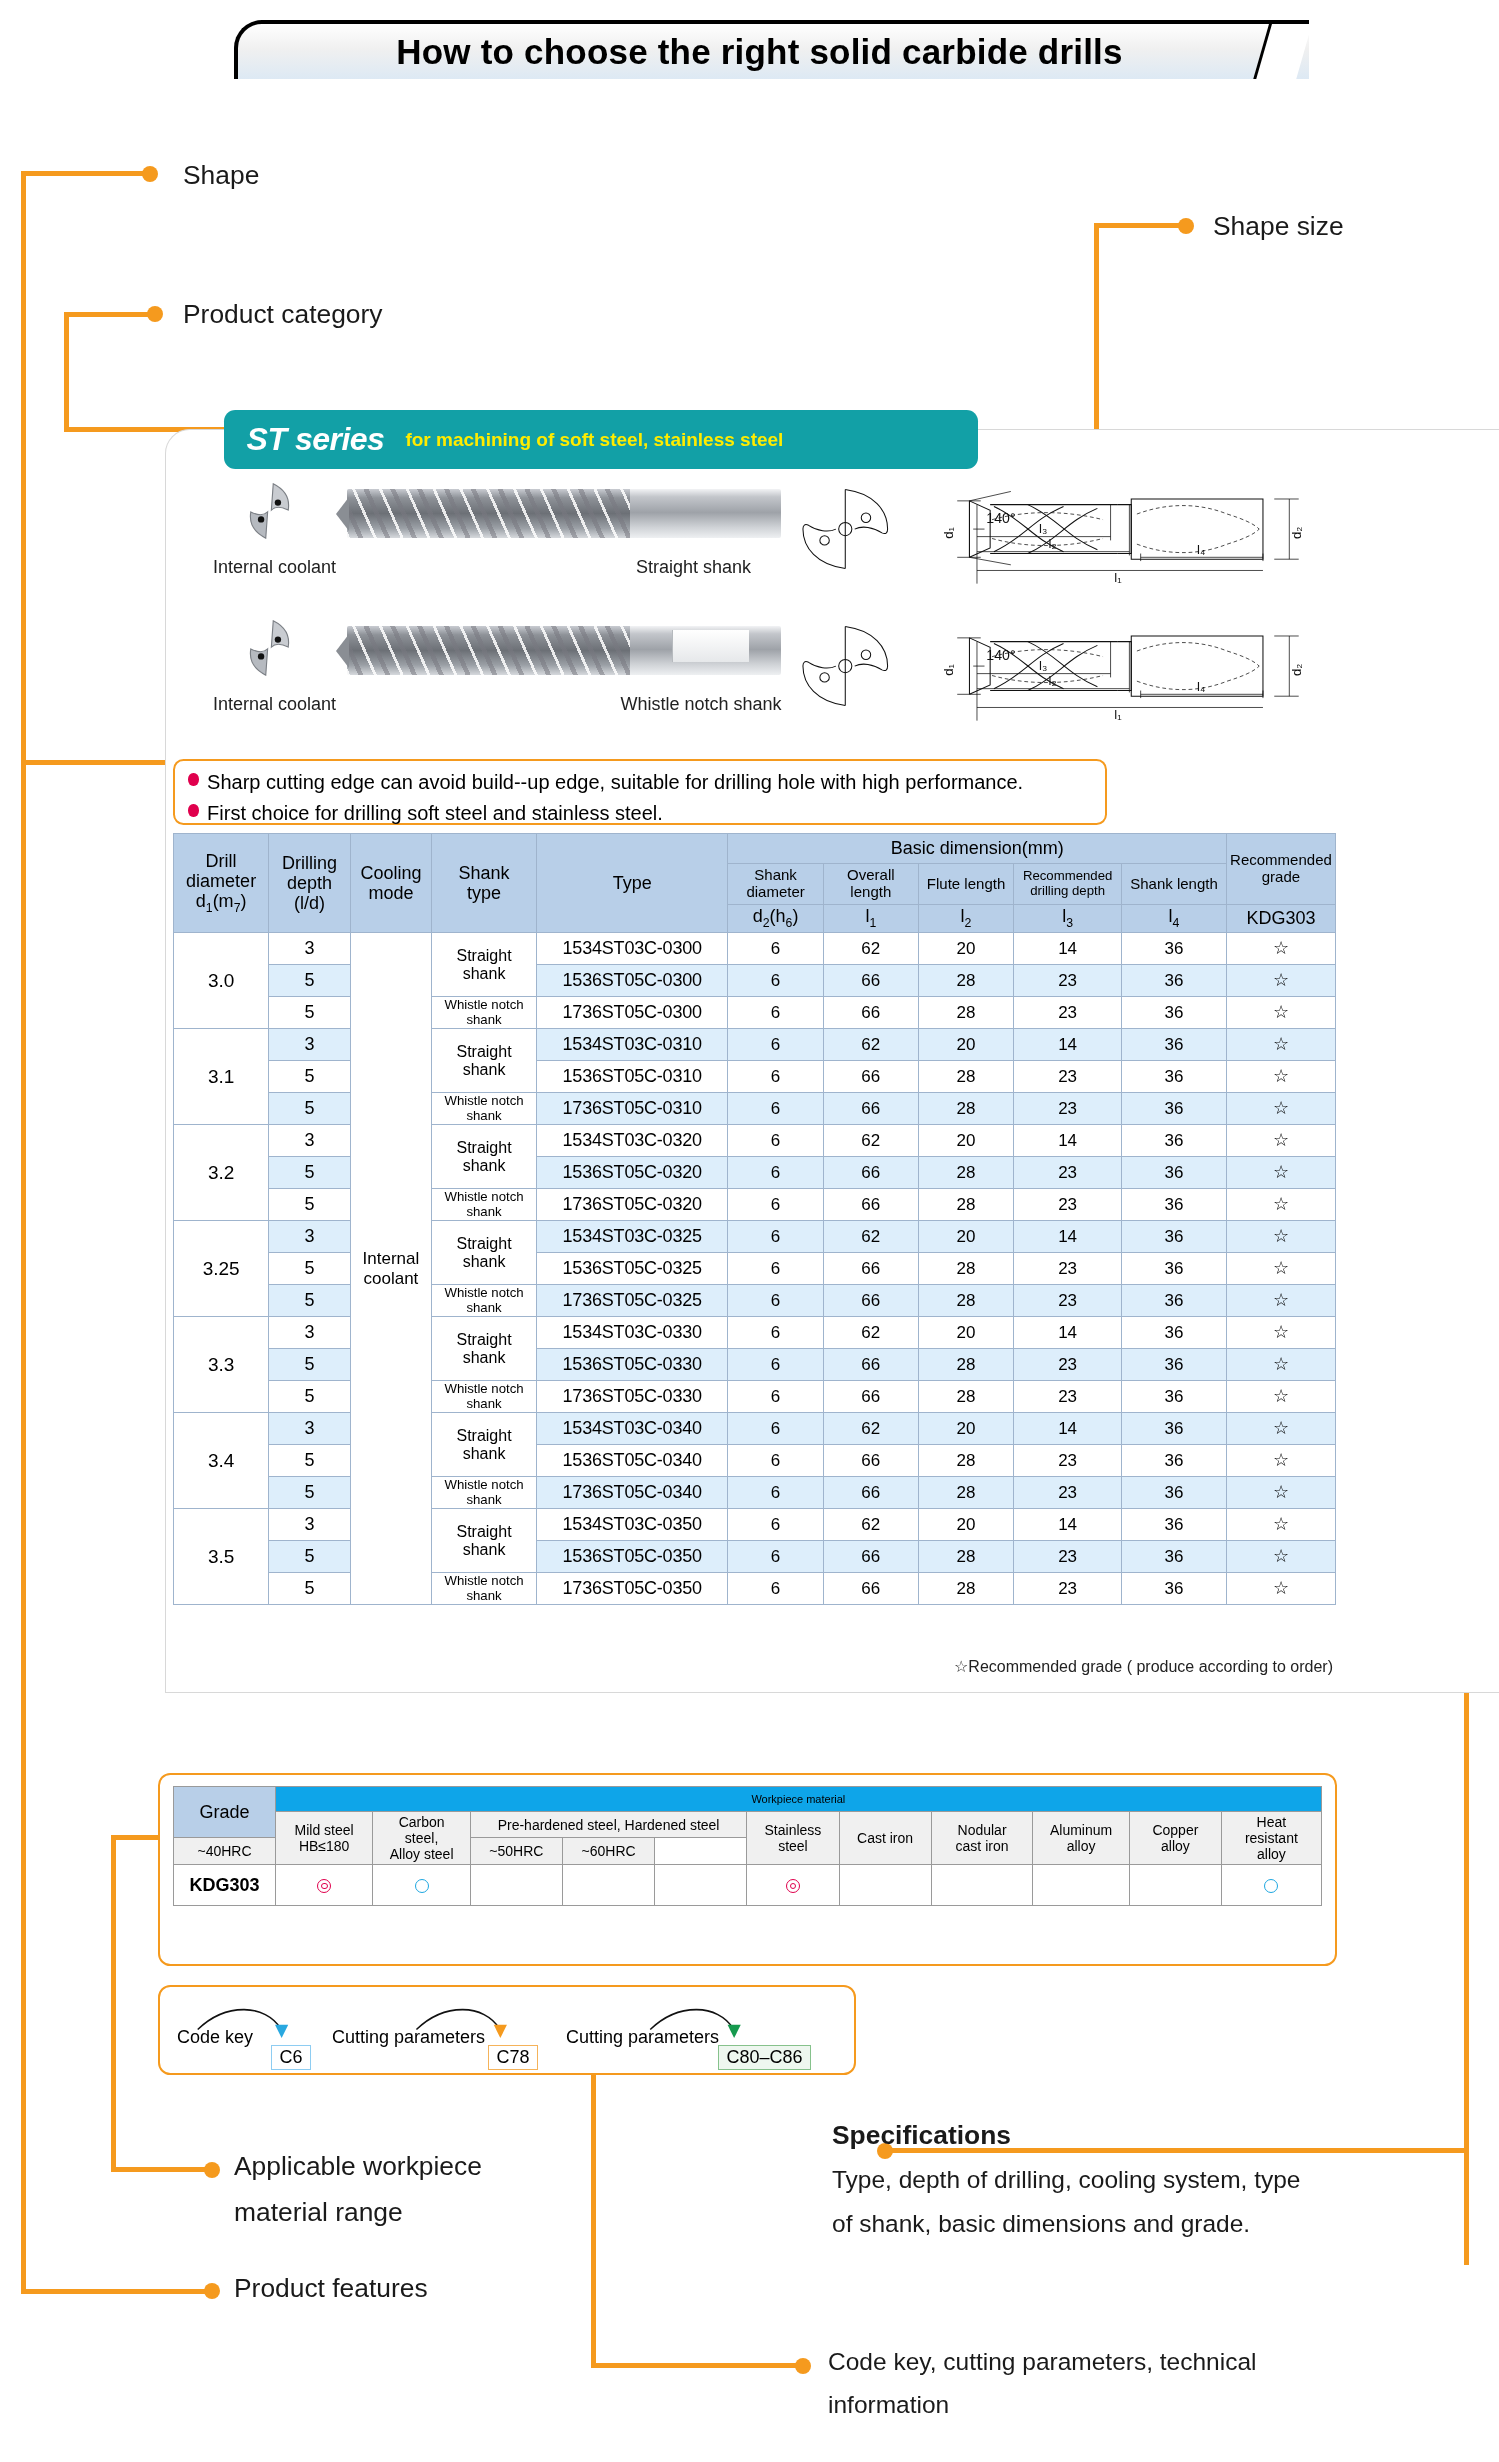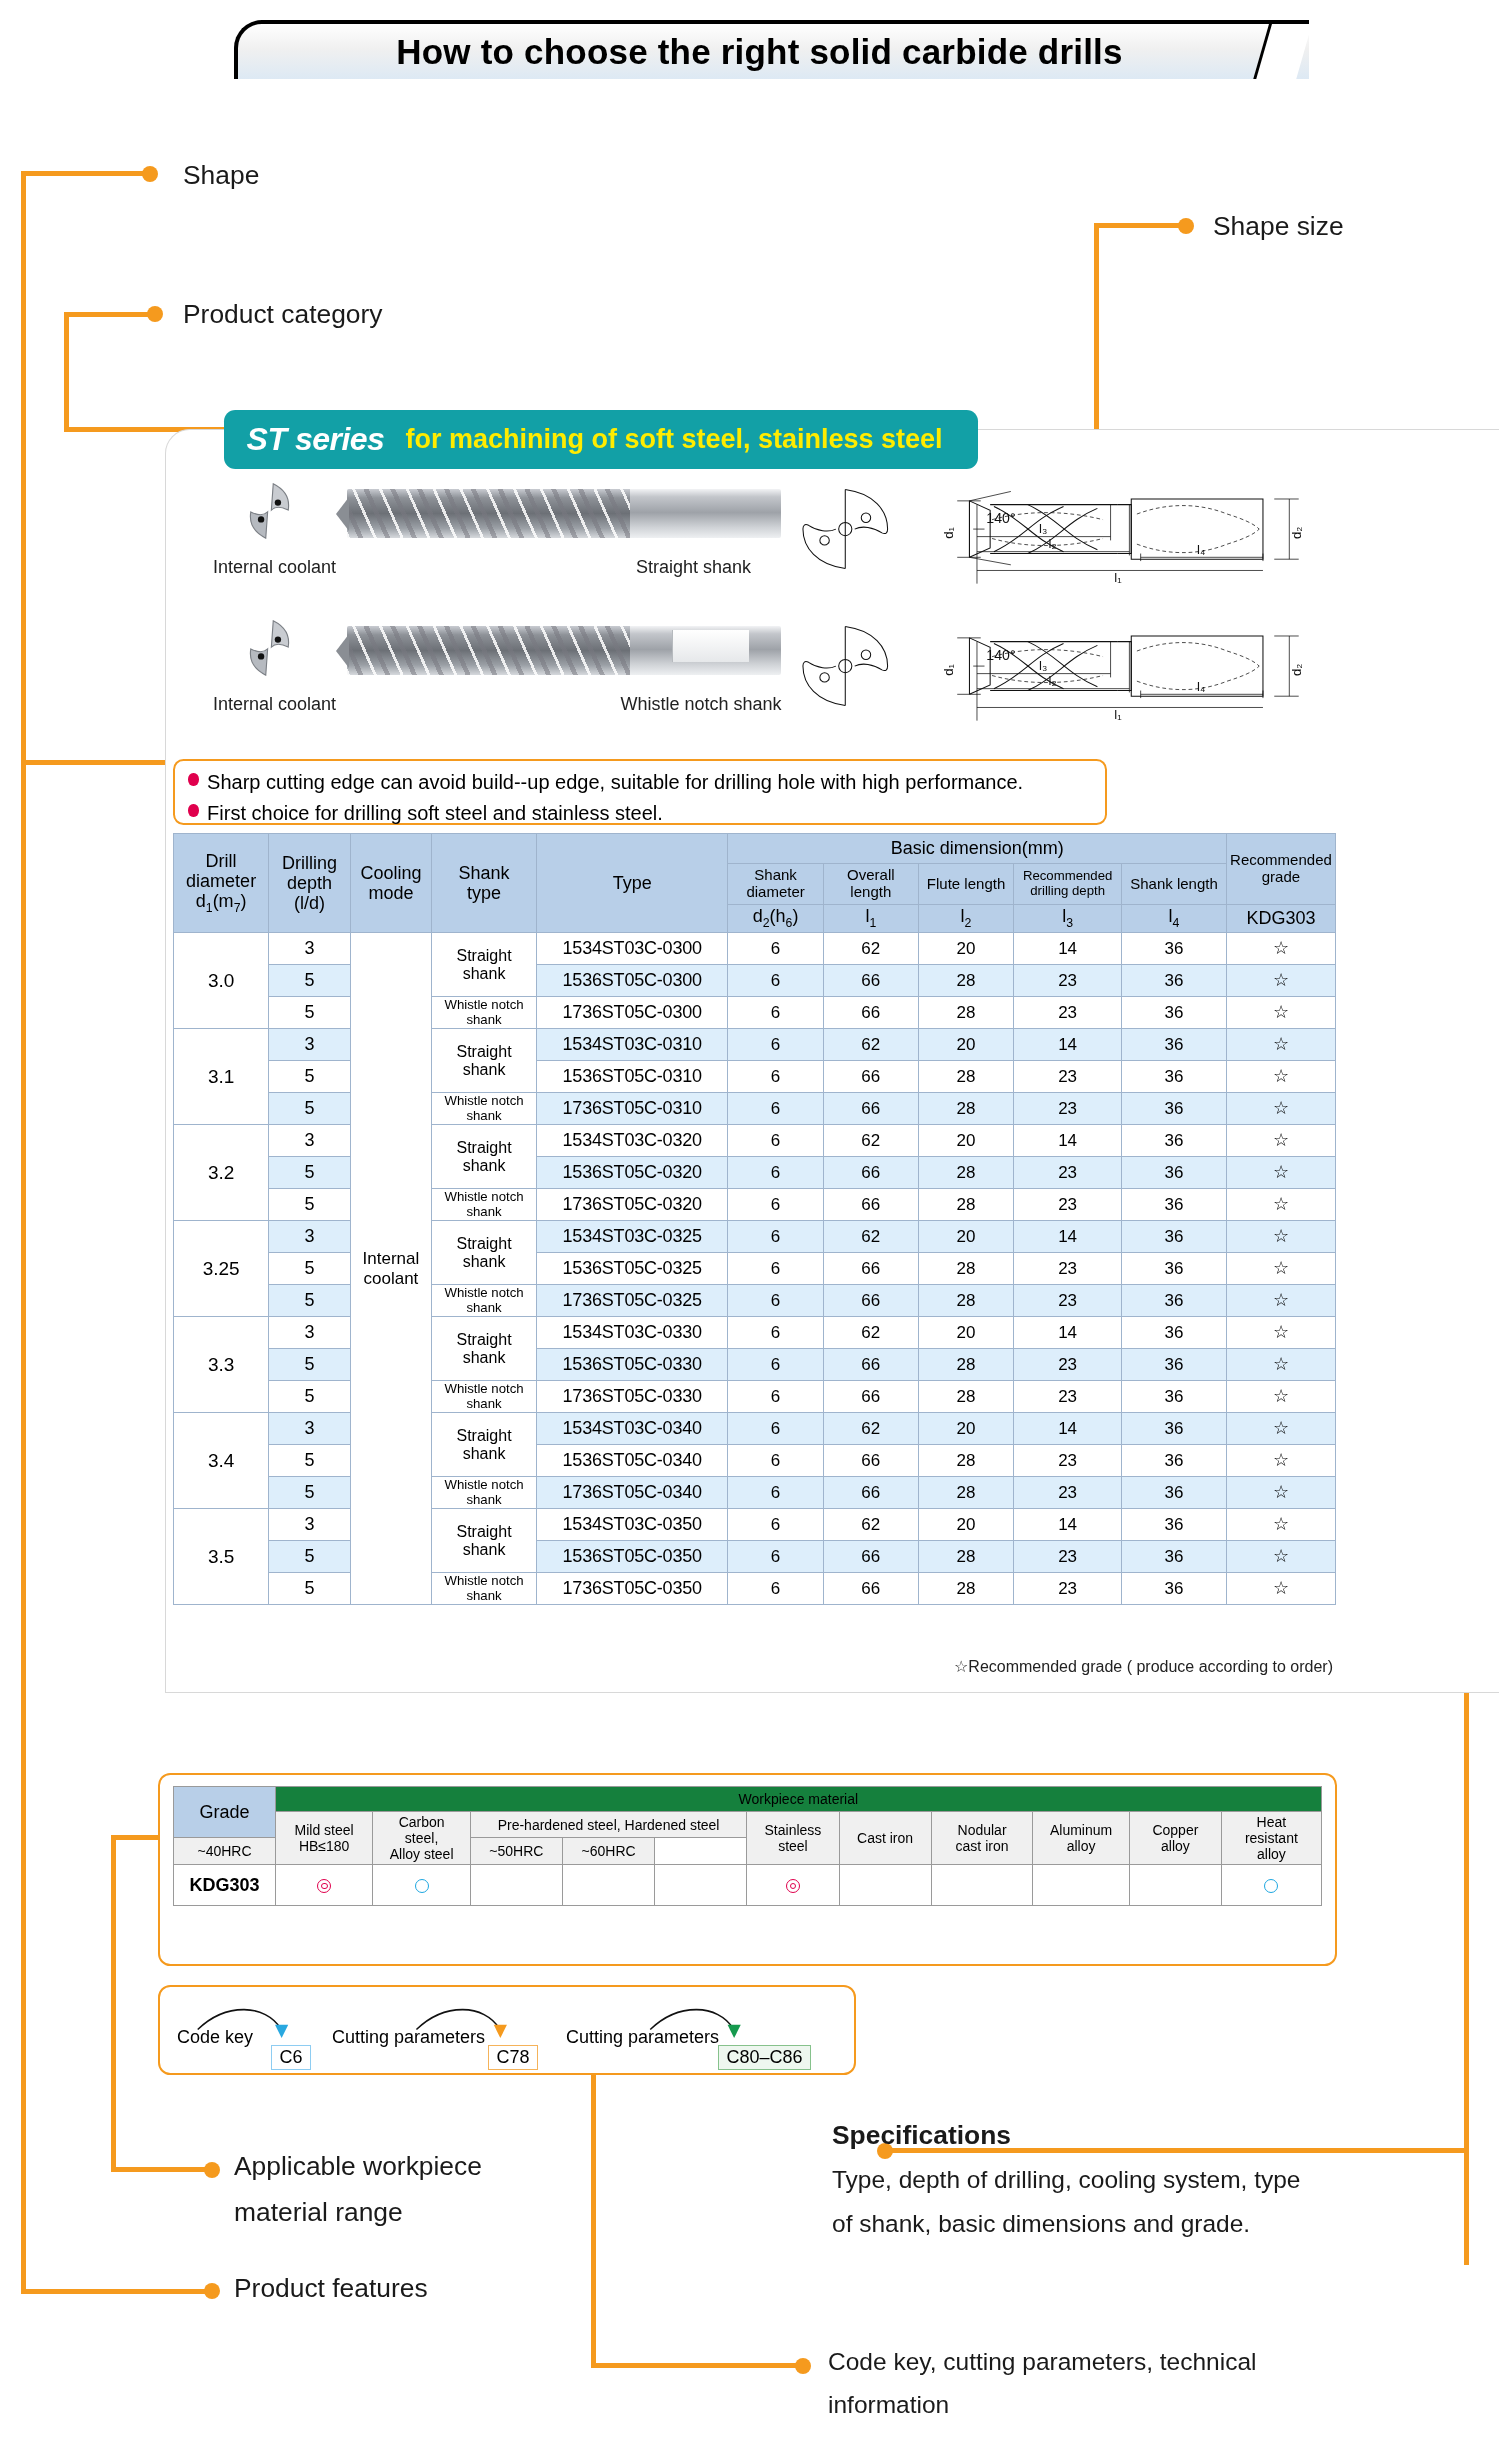--- a/index.html
+++ b/index.html
@@ -49,21 +49,21 @@
   }
 
   
   #series-banner{
     position:absolute; left:224px; top:410px; width:754px; height:59px;
     background:#12a0a6; border-radius:11.3px;
     display:flex; align-items:center; padding-left:22.6px; gap:21px;
   }
   #series-name{ color:#fff; font-size:32px; font-weight:bold; font-style:italic;
                 letter-spacing:-0.5px;}
-  #series-desc{ color:#ffec00; font-size:27px; font-weight:bold; }
+  #series-desc{ color:#ffec00; font-size:19px; font-weight:bold; }
 
   
   .prod-row{ position:absolute; left:185px; width:604px; height:118px; }
   .pr1{ top:476px; } .pr2{ top:613px; }
   .coolant-ico{ position:absolute; left:58px; top:5.7px; width:53px; height:58px; }
   .drill-img{ position:absolute; left:162px; top:13.2px; width:434px; height:49px; }
   .drill-flute{
     position:absolute; left:0; top:0; width:283px; height:100%;
     background:
       repeating-linear-gradient(66deg, rgba(255,255,255,.85) 0 2.8px, rgba(255,255,255,0) 2.8px 10.4px,
@@ -148,21 +148,21 @@
            position:relative; flex:none;}
   .sym-vs::after{ content:""; position:absolute; left:2.8px; top:2.8px;
     width:4.7px; height:4.7px; border:1.4px solid #e0004d; border-radius:50%; }
   .sym-s{ width:14px; height:14px; border:1.9px solid #1ea7e1; border-radius:50%;
           flex:none;}
   #mat-table{ width:100%; border-collapse:collapse; font-size:14px;
               table-layout:fixed; margin-top:1.9px; }
   #mat-table td{ border:0.9px solid #9a9a9a; text-align:center; vertical-align:middle;
                  padding:1.9px 0.9px; line-height:1.15; height:24.5px; }
   .mt-grade{ background:#b8cfe8; font-size:18px; }
-  .mt-wp{ background:#15803d; font-size:14px; height:32px; }
+  .mt-wp{ background:#0ea5e9; font-size:11px; height:32px; }
   .mt-sub{ background:#f0f0f0; }
   .mt-val{ background:#fff; font-weight:bold; font-size:18px; }
   .cell-sym{ height:41px; }
 
   
   #code-box{
     position:absolute; left:158px; top:1985px; width:698px; height:90px;
     border:2.8px solid #f59a1e; border-radius:12.3px; background:#fff;
   }
   .ck-item{ position:absolute; font-size:18px; }

